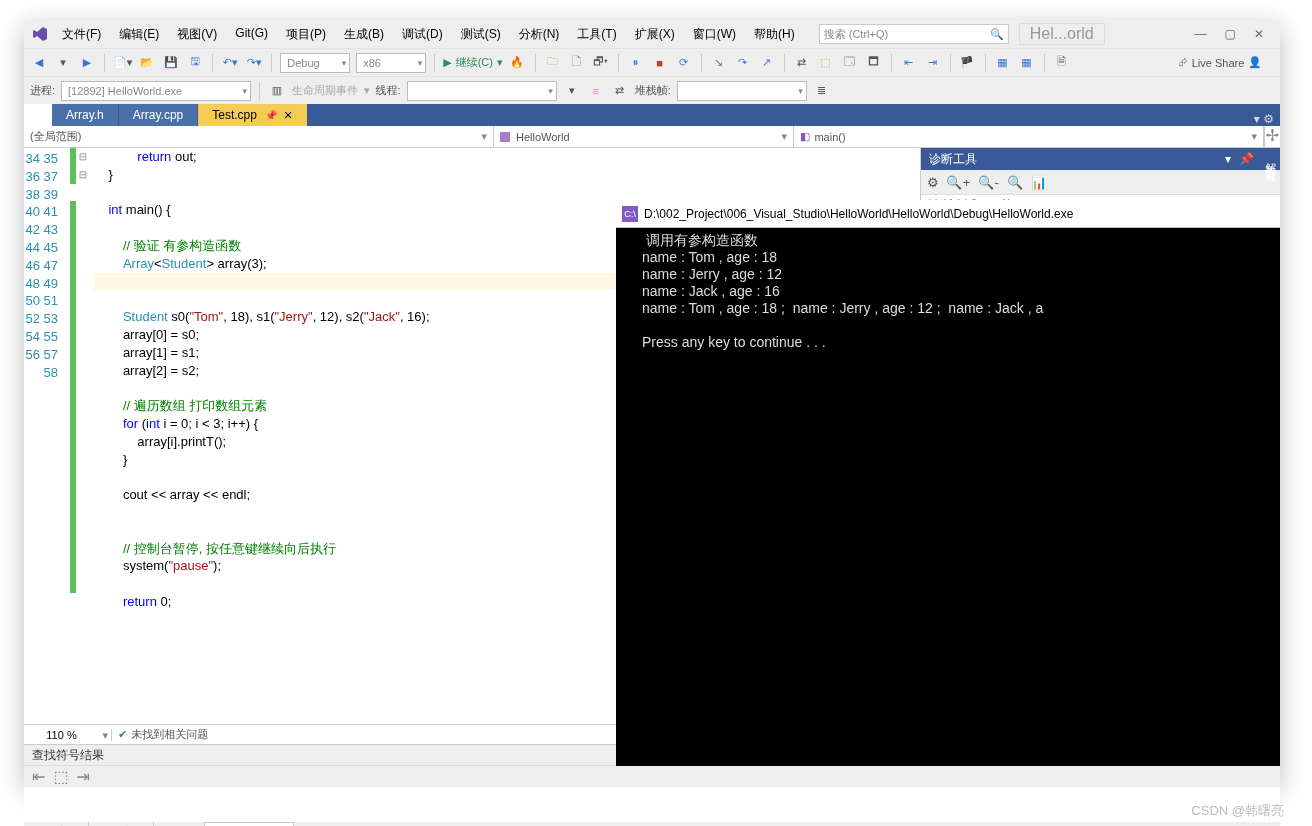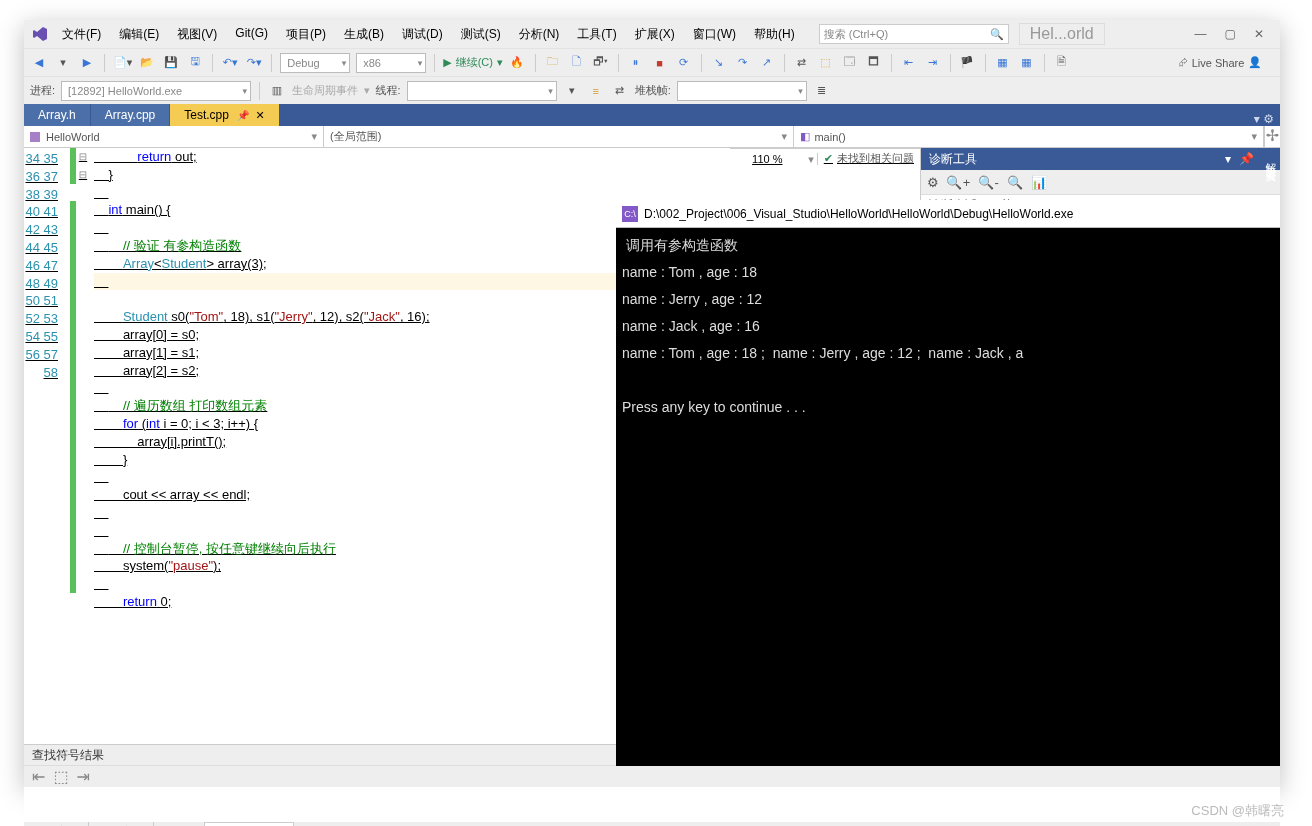--- a/index.html
+++ b/index.html
@@ -22,36 +22,36 @@
 .sep { width:1px; height:18px; background:#ccc; margin:0 2px; }
 .combo { height:20px; border:1px solid #bbb; background:#fff; padding:0 16px 0 6px; display:inline-flex; align-items:center; color:#888; position:relative; }
 .combo::after { content:"▾"; position:absolute; right:3px; font-size:9px; color:#888; }
 .playbtn { color:#2e8b57; display:inline-flex; align-items:center; gap:4px; }
 .liveshare { margin-left:auto; display:flex; align-items:center; gap:4px; color:#555; padding-right:12px; }
 
 .toolbar2 .lbl { color:#555; }
 .proccombo { width:190px; }
 
 
-.tabrow { height:22px; background:#3a5a97; display:flex; align-items:flex-end; font-size:12px; }
+.tabrow { height:22px; background:#3a5a97; display:flex; align-items:flex-end; font-size:12px;margin-left:28px; }
 .tab { height:22px; padding:0 14px; display:flex; align-items:center; background:#4b6fa8; color:#fff; margin-right:1px; }
 .tab.active { background:#f5cc53; color:#000; }
 .tab .pin { margin-left:8px; font-size:10px; }
 .tab .close { margin-left:6px; font-size:11px; }
 .tabrow .rh { margin-left:auto; color:#cfd8ea; padding:0 6px; font-size:12px; }
 
 
 .navcombos { height:22px; display:flex; border-bottom:1px solid #ccc; }
 .navcombos .nc { flex:1; border-right:1px solid #ccc; display:flex; align-items:center; padding:0 6px; font-size:11px; color:#555; position:relative; }
 .navcombos .nc::after { content:"▾"; position:absolute; right:6px; color:#888; }
 .nc .square { width:10px; height:10px; background:#a77fc7; margin-right:6px; }
 
 
 .main { position:relative; display:flex; height:calc(100% - 28px - 28px - 28px - 22px - 22px - 20px - 22px); }
-.editor { width:896px; display:flex; flex-direction:row; background:#fff;text-decoration:underline; }
+.editor { width:896px; display:flex; flex-direction:column; background:#fff; }
 .code { flex:1; display:flex; overflow:hidden; font-family:Consolas,"Courier New",monospace; font-size:13px; }
 .gutter { width:46px; text-align:right; color:#2b91af; background:#fff; padding:2px 12px 0 0; line-height:17.8px; }
 .changebar { width:6px; }
 .changebar div { height:17.8px; }
 .cgreen { background:#5ac15a; }
 .fold { width:14px; color:#888; line-height:17.8px; font-size:10px; text-align:center; }
 .src { flex:1; line-height:17.8px; white-space:pre; padding-left:4px; color:#000; }
 .kw { color:#0000ff; }
 .cm { color:#008000; }
 .str { color:#a31515; }
@@ -81,21 +81,21 @@
 .symtb { height:22px; background:#eee; display:flex; align-items:center; padding:0 8px; gap:8px; color:#888; border-top:1px solid #ddd; }
 .symbody { flex:1; background:#fff; }
 .symtabs { height:22px; background:#eee; display:flex; align-items:flex-start; font-size:12px; }
 .symtabs span { padding:2px 8px; color:#555; border-right:1px solid #ccc; }
 .symtabs span.on { background:#fff; border-top:1px solid #ccc; }
 
 
 .console { position:absolute; left:616px; top:200px; width:664px; height:566px; background:#000; color:#ddd; font-family:"NSimSun","Consolas",monospace; font-size:14px; }
 .console .titlebar { height:28px; background:#fff; color:#000; display:flex; align-items:center; padding:0 6px; font-size:12px; border-bottom:1px solid #bbb; }
 .console .cicon { width:16px; height:16px; background:#8259c7; color:#fff; font-size:9px; display:flex; align-items:center; justify-content:center; margin-right:6px; }
-.console .body { padding:4px 6px; white-space:pre; line-height:27px; }
+.console .body { padding:4px 6px; white-space:pre; line-height:17px;margin-left:20px; }
 
 .watermark { position:absolute; right:28px; bottom:6px; color:#bbb; font-size:13px; }
 </style>
 </head>
 <body>
 
 <div class="shadow">
 
   <div class="menuband">
     <span class="vs-logo">
@@ -202,26 +202,26 @@
   <div class="tabrow">
     <div id="doctabs" style="display:flex">
         <div class="tab">Array.h</div>
         <div class="tab">Array.cpp</div>
         <div class="tab active">Test.cpp<span class="pin">📌</span><span class="close">✕</span></div>
       </div>
     <div class="rh"><span>▾</span>&nbsp;<span>⚙</span></div>
   </div>
 
   <div class="navcombos">
+    <div class="nc">
+        <span>(全局范围)</span>
+      </div>
     <div class="nc" style="flex:0 0 300px">
         <span class="square"></span>
         <span>HelloWorld</span>
-      </div>
-    <div class="nc">
-        <span>(全局范围)</span>
       </div>
     <div class="nc">
         <span style="color:#8259c7;margin-right:4px">◧</span>
         <span>main()</span>
       </div>
     <div style="width:16px;border-left:1px solid #ccc;text-align:center;color:#888">✢</div>
   </div>
 
   <div class="main">
     <div class="editor">

